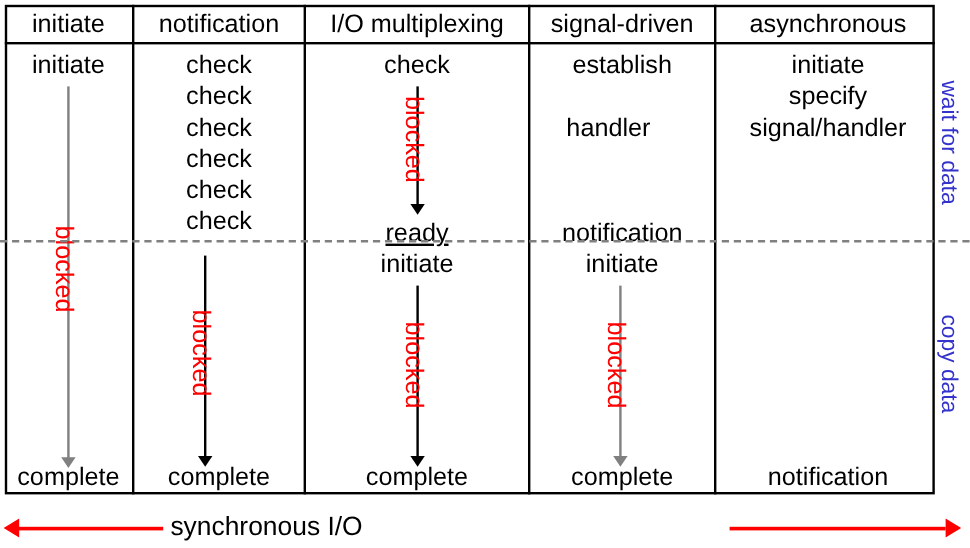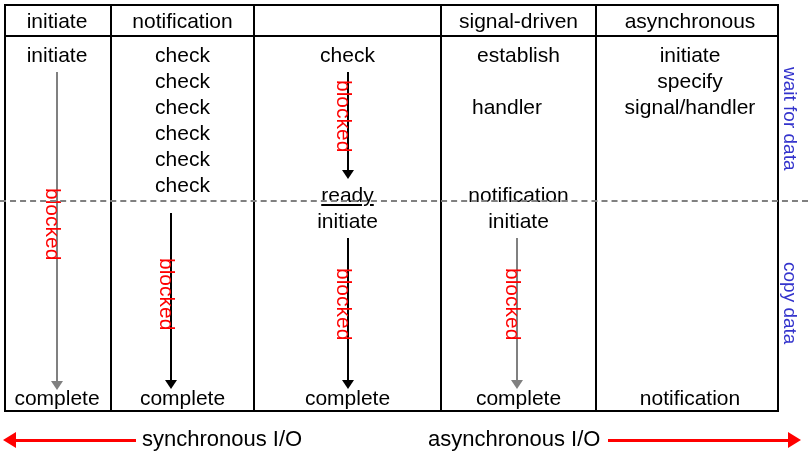--- a/index.html
+++ b/index.html
@@ -162,20 +162,21 @@
   <div class="table-frame"></div>
   <div class="header-row"></div>
 
   <div class="col-sep" style="left:110px;"></div>
   <div class="col-sep" style="left:253px;"></div>
   <div class="col-sep" style="left:440px;"></div>
   <div class="col-sep" style="left:595px;"></div>
 
   <div class="hdr-cell" style="left:4px;  width:106px;">initiate</div>
   <div class="hdr-cell" style="left:112px;width:141px;">notification</div>
+  <div class="hdr-cell" style="left:255px;width:185px;">I/O multiplexing</div>
   <div class="hdr-cell" style="left:597px;width:186px;">asynchronous</div>
   <div class="hdr-cell" style="left:442px;width:153px;">signal-driven</div>
 
   <div class="body-cell" style="left:4px;width:106px;top:42px;">initiate</div>
   <div class="varrow gray" style="left:56px;top:72px;height:310px;">
     <div class="shaft"></div>
     <div class="head"></div>
   </div>
   <div class="blocked-label" style="left:64px;top:188px;">blocked</div>
   <div class="body-cell" style="left:4px;width:106px;top:385px;">complete</div>
@@ -226,17 +227,16 @@
 
   <div class="divider"></div>
 
   <div class="side-label" style="left:800px;top:67px;">wait for data</div>
   <div class="side-label" style="left:800px;top:262px;">copy data</div>
 
   <div class="hhead left" style="left:3px;top:432px;"></div>
   <div class="hline" style="left:14px;top:439px;width:122px;"></div>
   <div class="bottom-label" style="left:142px;top:427px;">synchronous I/O</div>
 
-  <div class="bottom-label" style="left:428px;top:427px;">asynchronous I/O</div>
   <div class="hline" style="left:608px;top:439px;width:180px;"></div>
   <div class="hhead right" style="left:788px;top:432px;"></div>
 
 </div>
 
 </body></html>

